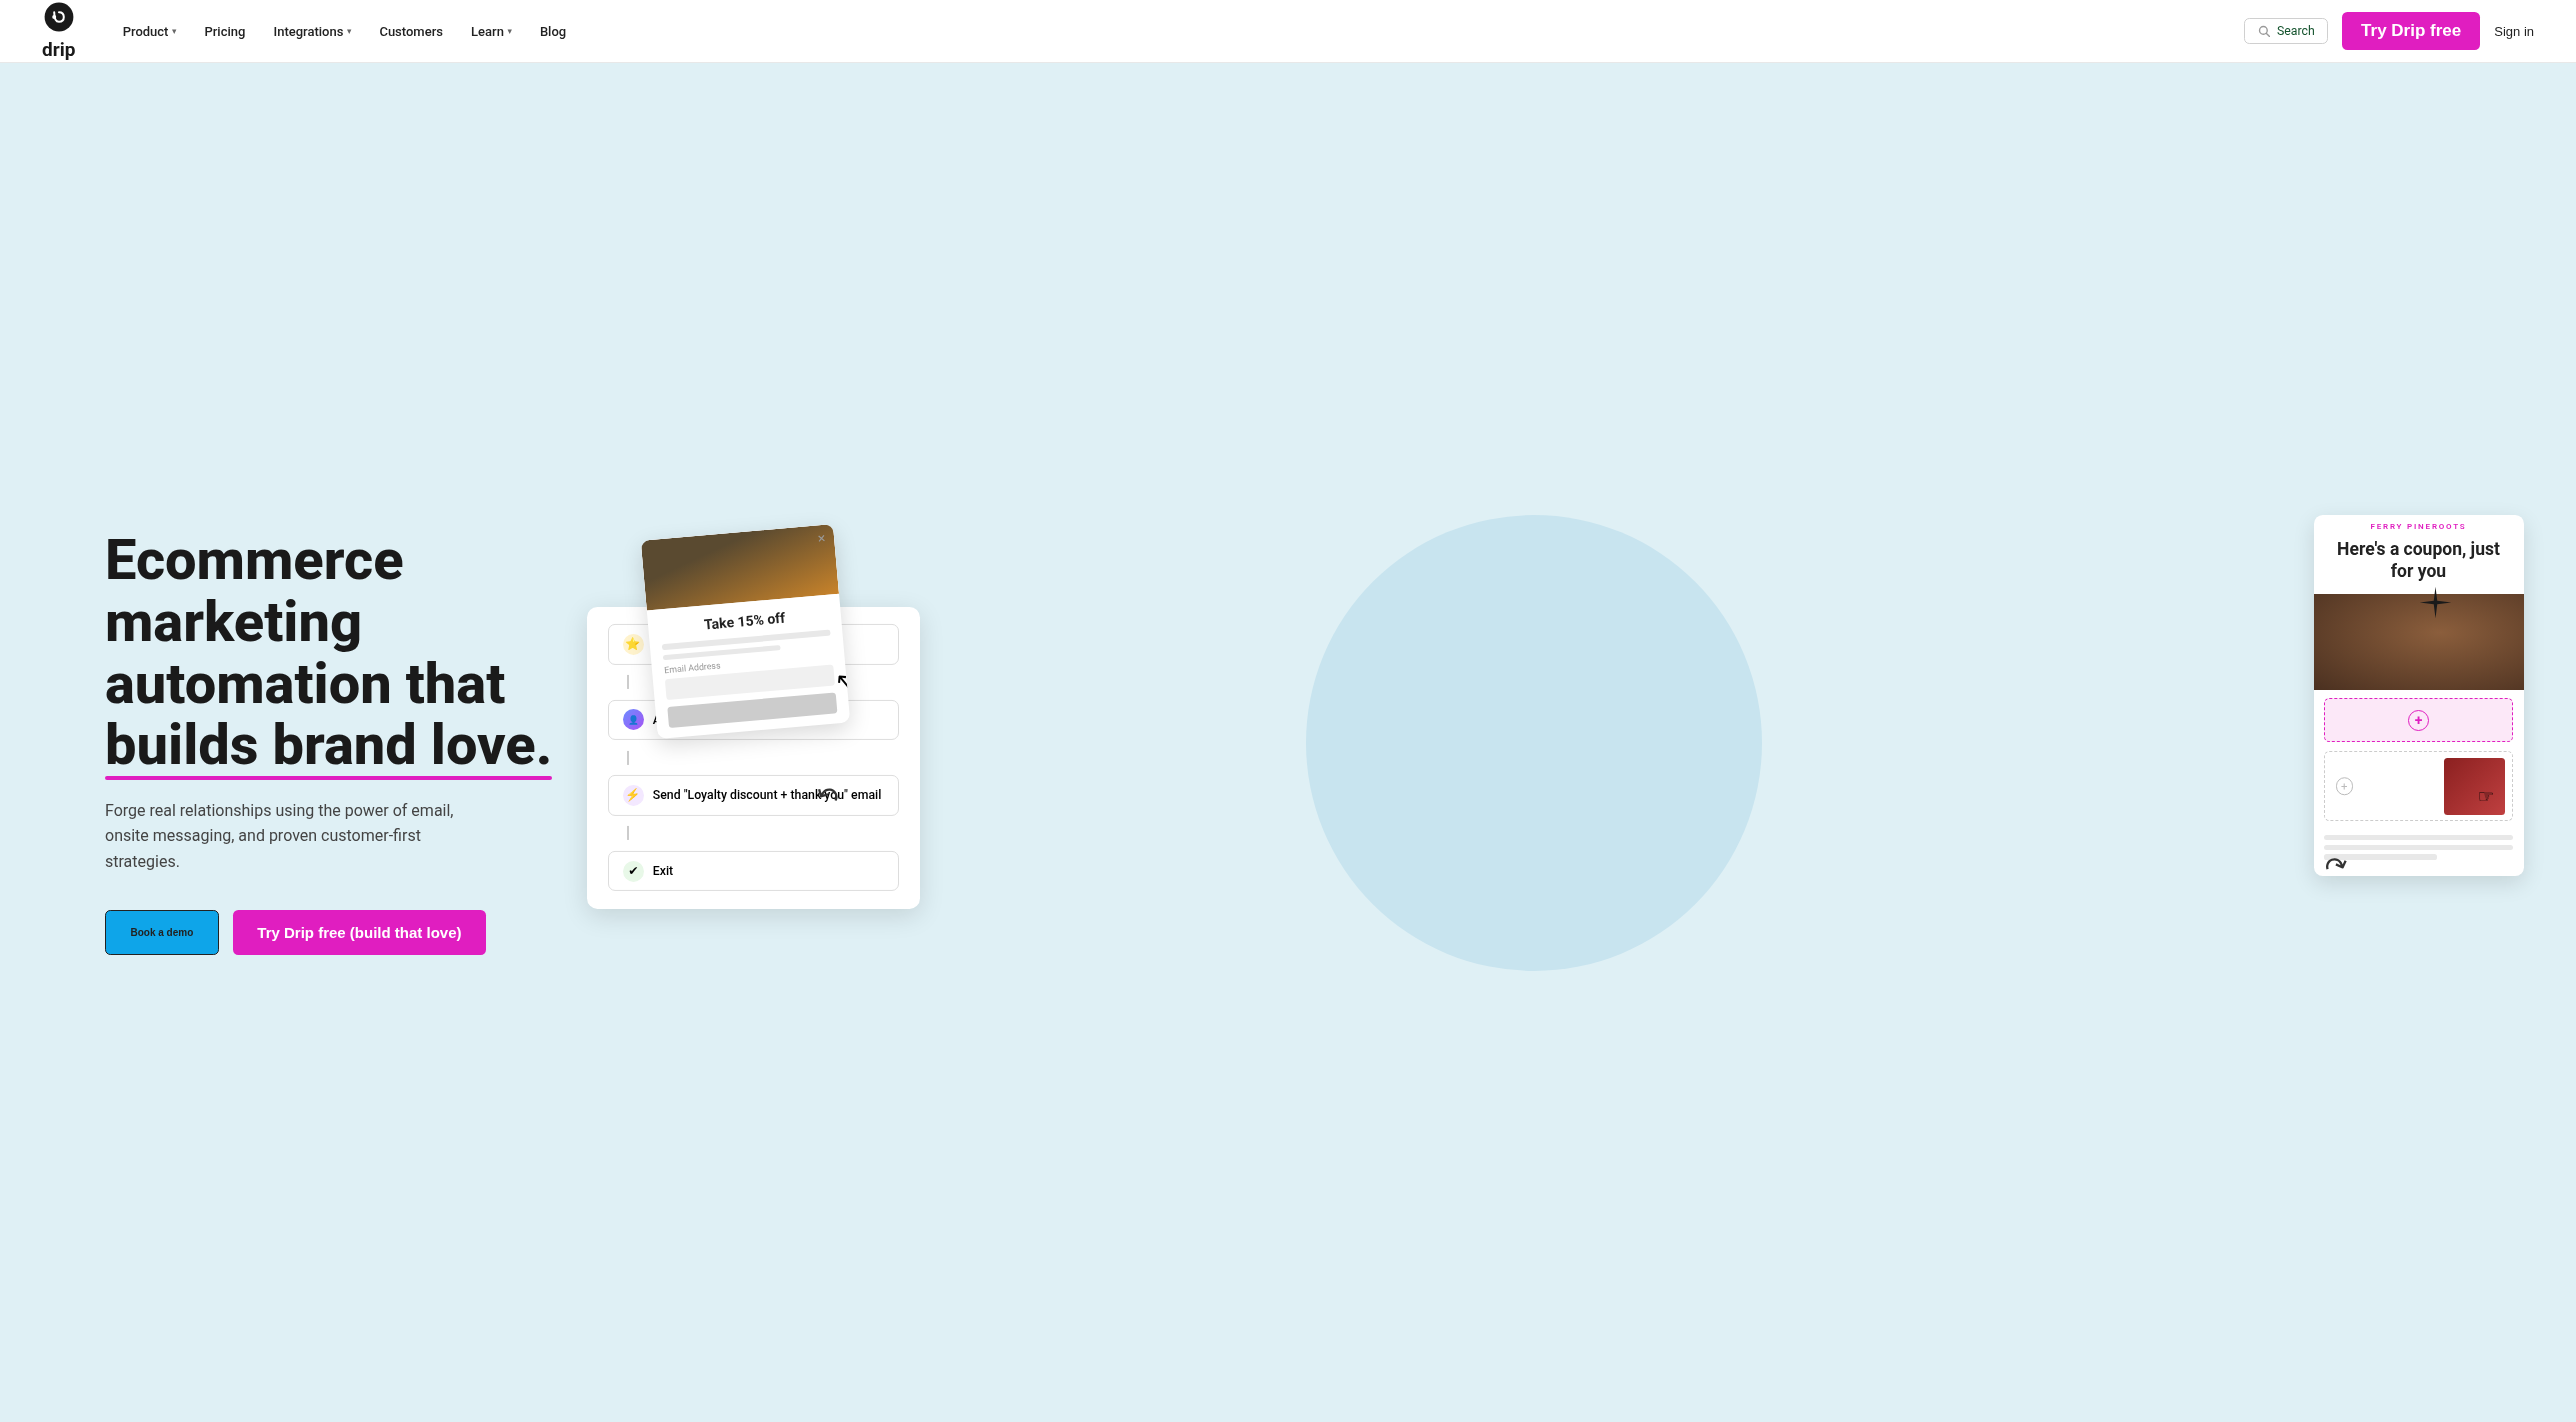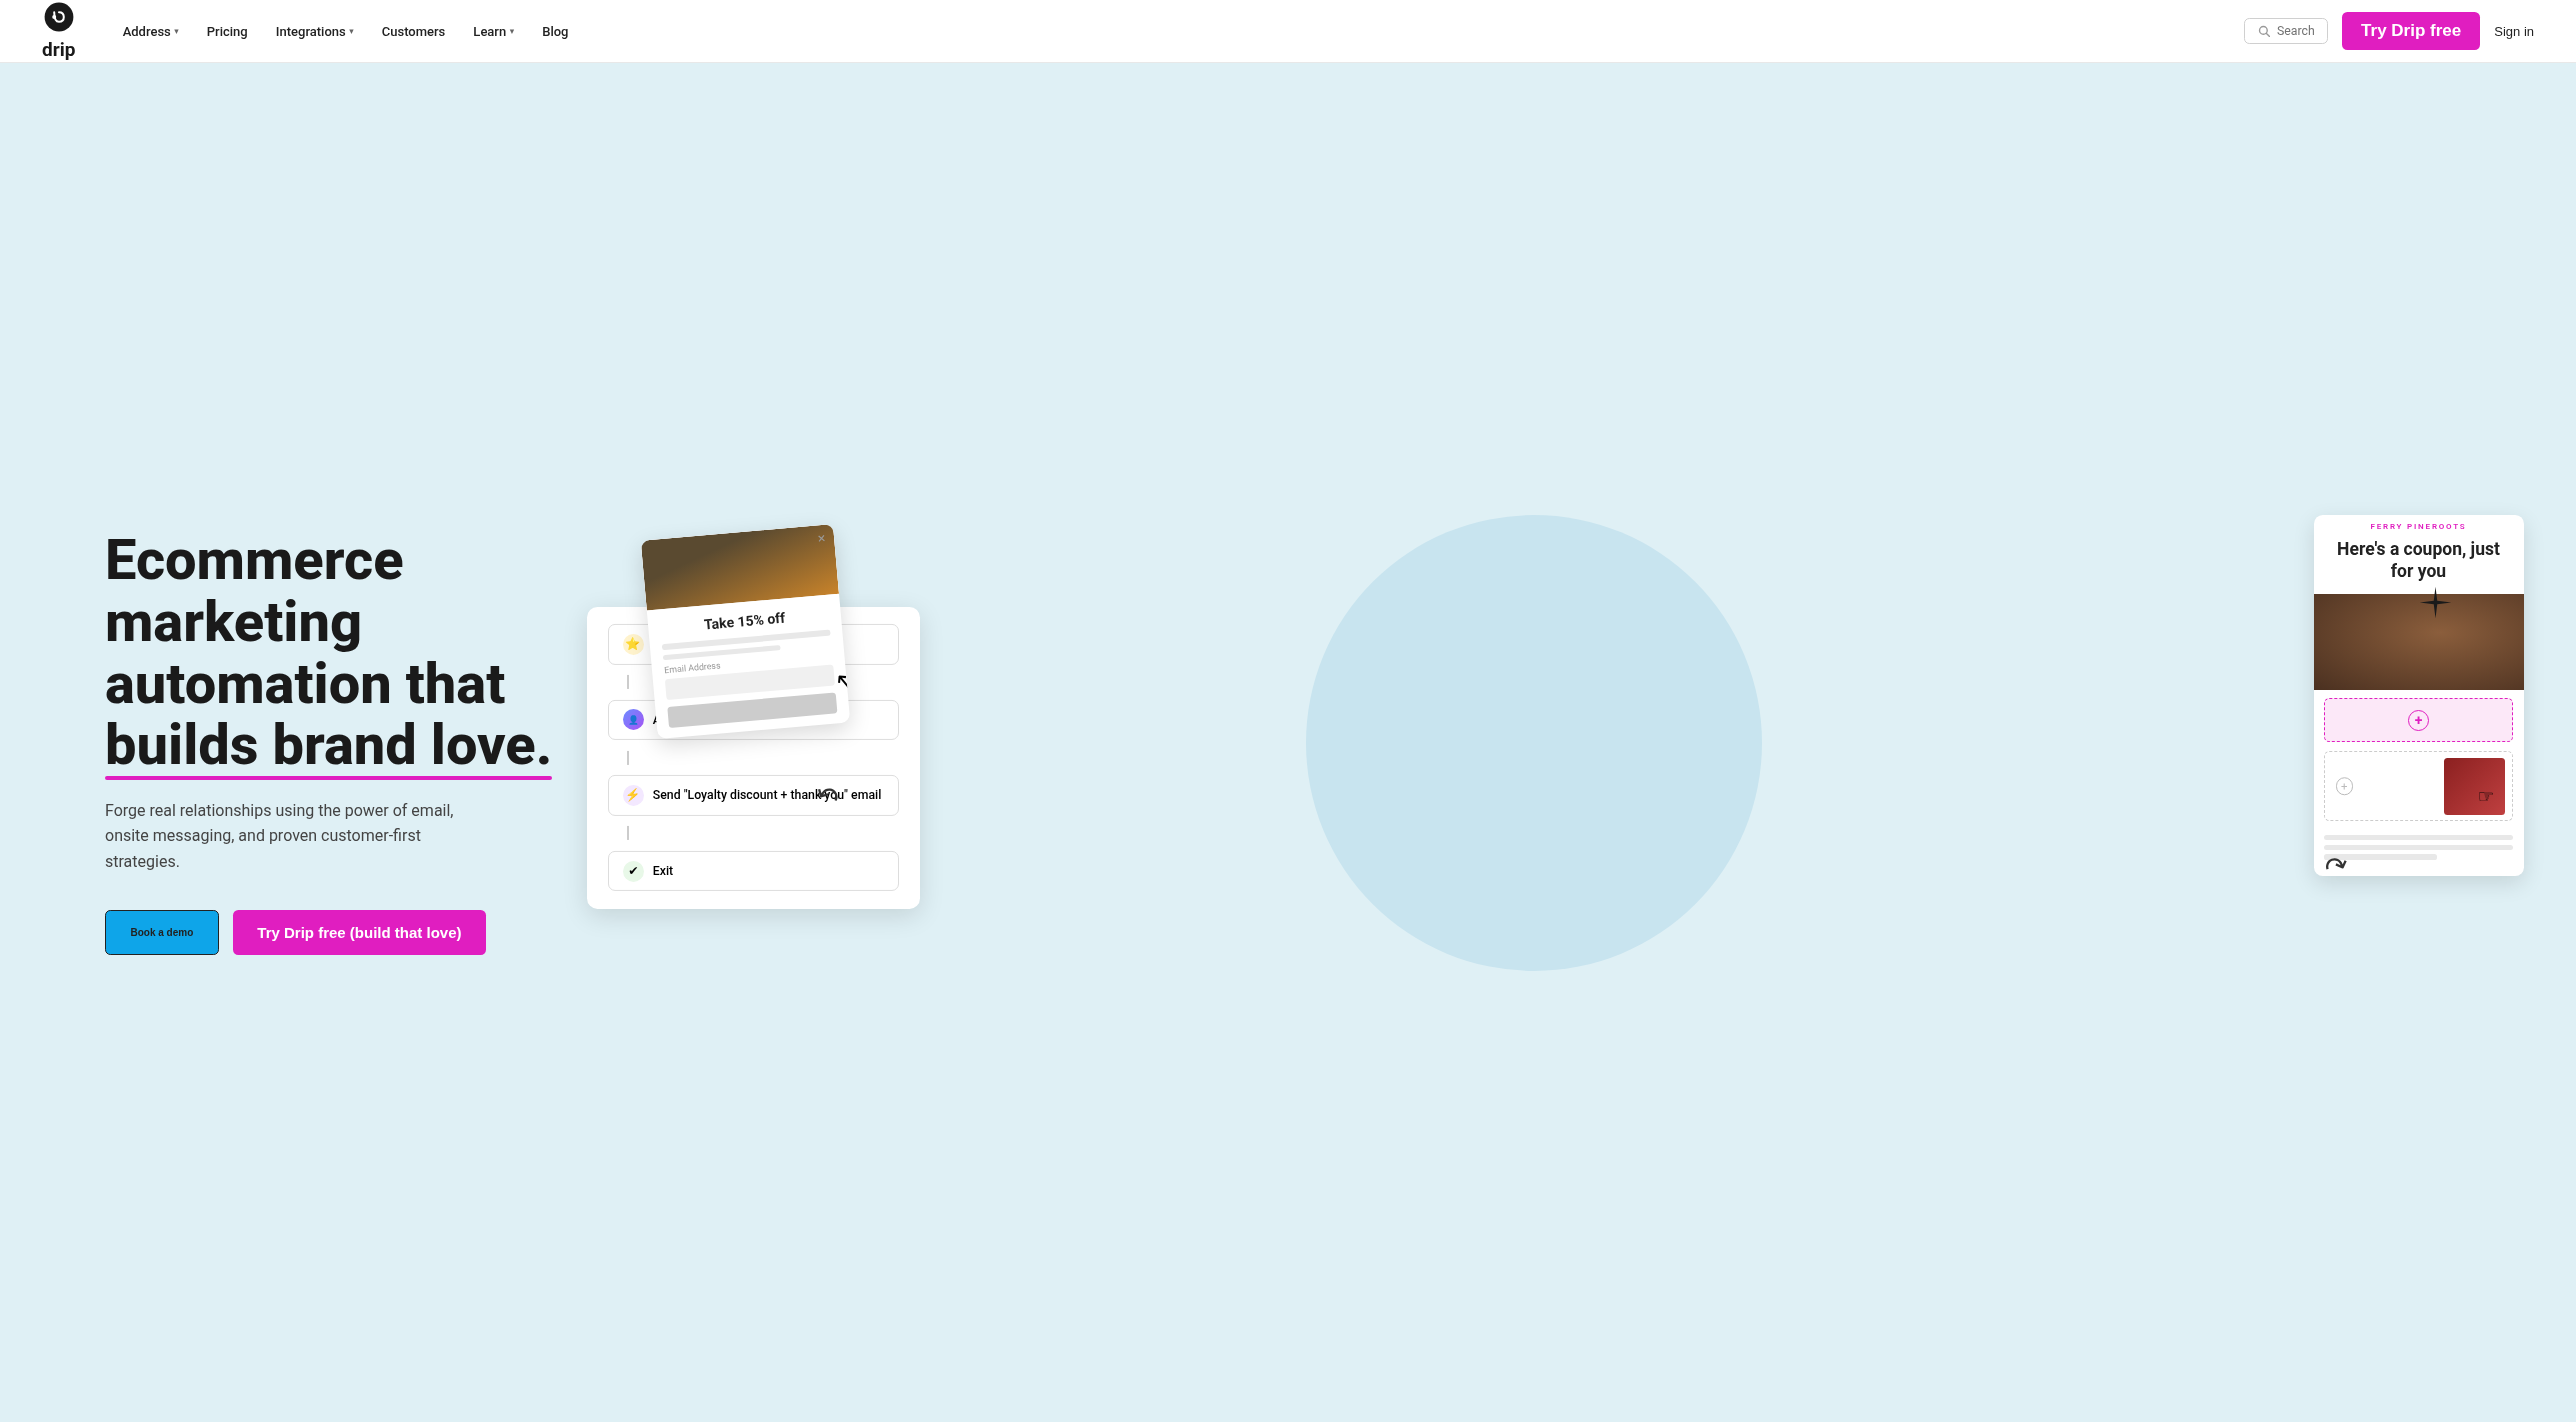--- a/index.html
+++ b/index.html
@@ -64,21 +64,21 @@
     .search-box {
       display: flex;
       align-items: center;
       gap: 7px;
       border: 1.3px solid #d0d0d0;
       border-radius: 5.3px;
       padding: 5.3px 12.3px;
       background: #fff;
       cursor: text;
     }
-    .search-text { font-size: 12.3px; color: #737373; }
+    .search-text { font-size: 12.3px; color: #14532d; }
     .btn-try-free {
       background: #e01ec0;
       color: #fff;
       border: none;
       border-radius: 5.3px;
       padding: 8.8px 19px;
       font-size: 17px;
       font-weight: 600;
       cursor: pointer;
       white-space: nowrap;
@@ -400,21 +400,21 @@
     <svg class="logo-icon" viewBox="0 0 40 40" fill="none" xmlns="http://www.w3.org/2000/svg">
       <circle cx="20" cy="20" r="18" fill="#1a1a1a"></circle>
       <path d="M14 14 Q14 26 20 26 Q26 26 26 20 Q26 14 20 14" stroke="#fff" stroke-width="2.5" fill="none" stroke-linecap="round"></path>
       <circle cx="14" cy="20" r="2.5" fill="#fff"></circle>
     </svg>
     <span style="font-size:19px;font-weight:700;color:#1a1a1a;">drip</span>
   </a>
 
   <div class="nav-links">
     <div class="nav-item">
-      <span>Address</span>
+      <span>Product</span>
       <span class="chevron">▾</span>
     </div>
     <div class="nav-item">
       <span>Pricing</span>
     </div>
     <div class="nav-item">
       <span>Integrations</span>
       <span class="chevron">▾</span>
     </div>
     <div class="nav-item">

